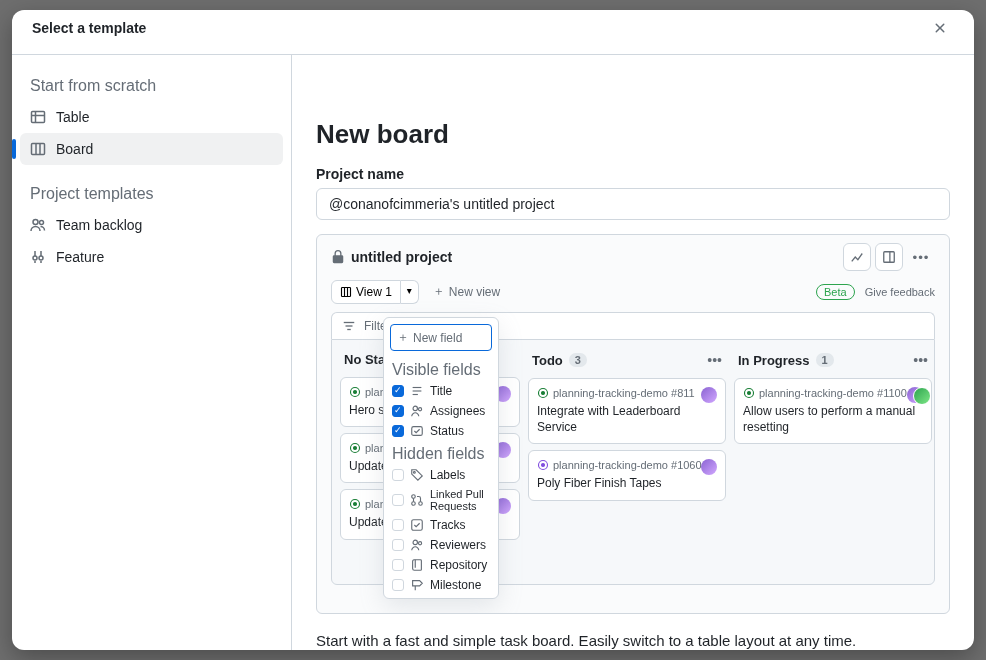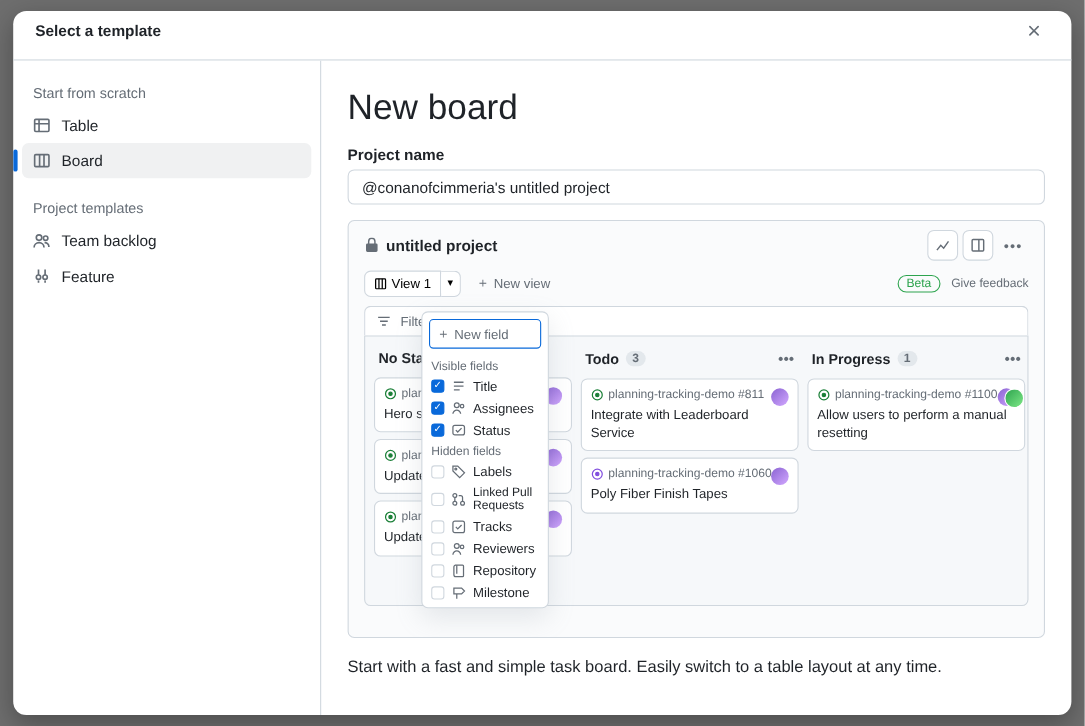--- a/index.html
+++ b/index.html
@@ -39,21 +39,21 @@
     border-top: 1px solid #d0d7de;
     overflow: hidden;
   }
   .sidebar {
     width: 280px;
     border-right: 1px solid #d0d7de;
     padding: 16px 8px;
     font-size: 14px;
   }
   .sidebar-heading {
-    font-size: 13px;
+    font-size: 16px;
     color: #656d76;
     padding: 6px 10px;
   }
   .sidebar-item {
     display: flex;
     align-items: center;
     gap: 10px;
     padding: 8px 10px;
     border-radius: 6px;
     cursor: pointer;
@@ -73,21 +73,21 @@
     border-radius: 2px;
   }
   .sidebar-icon { width: 16px; height: 16px; color: #656d76; flex-shrink: 0; }
   .main {
     flex: 1;
     padding: 24px 24px 0 24px;
     overflow: hidden;
     display: flex;
     flex-direction: column;
   }
-  .page-title { font-size: 32px; font-weight: 400; color: #1f2328; margin-bottom: 16px; }
+  .page-title { font-size: 26px; font-weight: 700; color: #1f2328; margin-bottom: 16px; margin-top: 40px; }
   .field-label { font-size: 14px; font-weight: 600; color: #1f2328; margin-bottom: 6px; }
   .text-input {
     width: 100%;
     padding: 7px 12px;
     font-size: 14px;
     border: 1px solid #d0d7de;
     border-radius: 6px;
     background: #fff;
     color: #1f2328;
   }
@@ -255,21 +255,21 @@
     margin: 6px;
     border: 1px solid #0969da;
     border-radius: 4px;
     padding: 4px 6px;
     display: flex; align-items: center; gap: 4px;
     color: #656d76;
     cursor: pointer;
   }
   .popover-section-label {
     padding: 4px 8px 2px 8px;
-    font-size: 11px;
+    font-size: 16px;
     color: #656d76;
   }
   .popover-item {
     display: flex;
     align-items: center;
     gap: 6px;
     padding: 3px 8px;
     cursor: pointer;
     color: #1f2328;
   }

